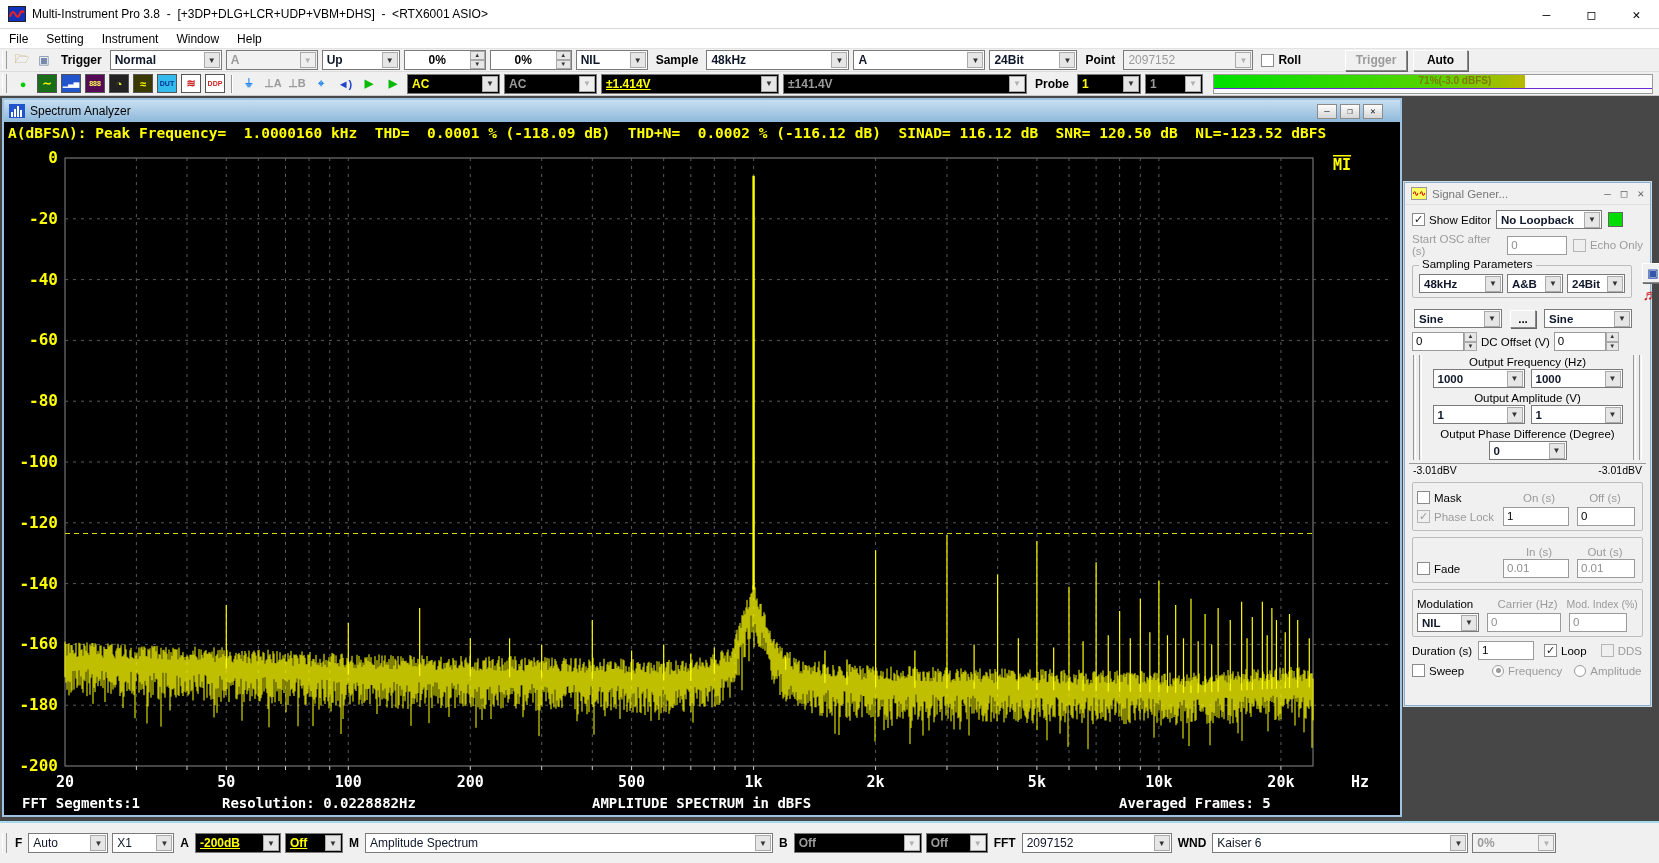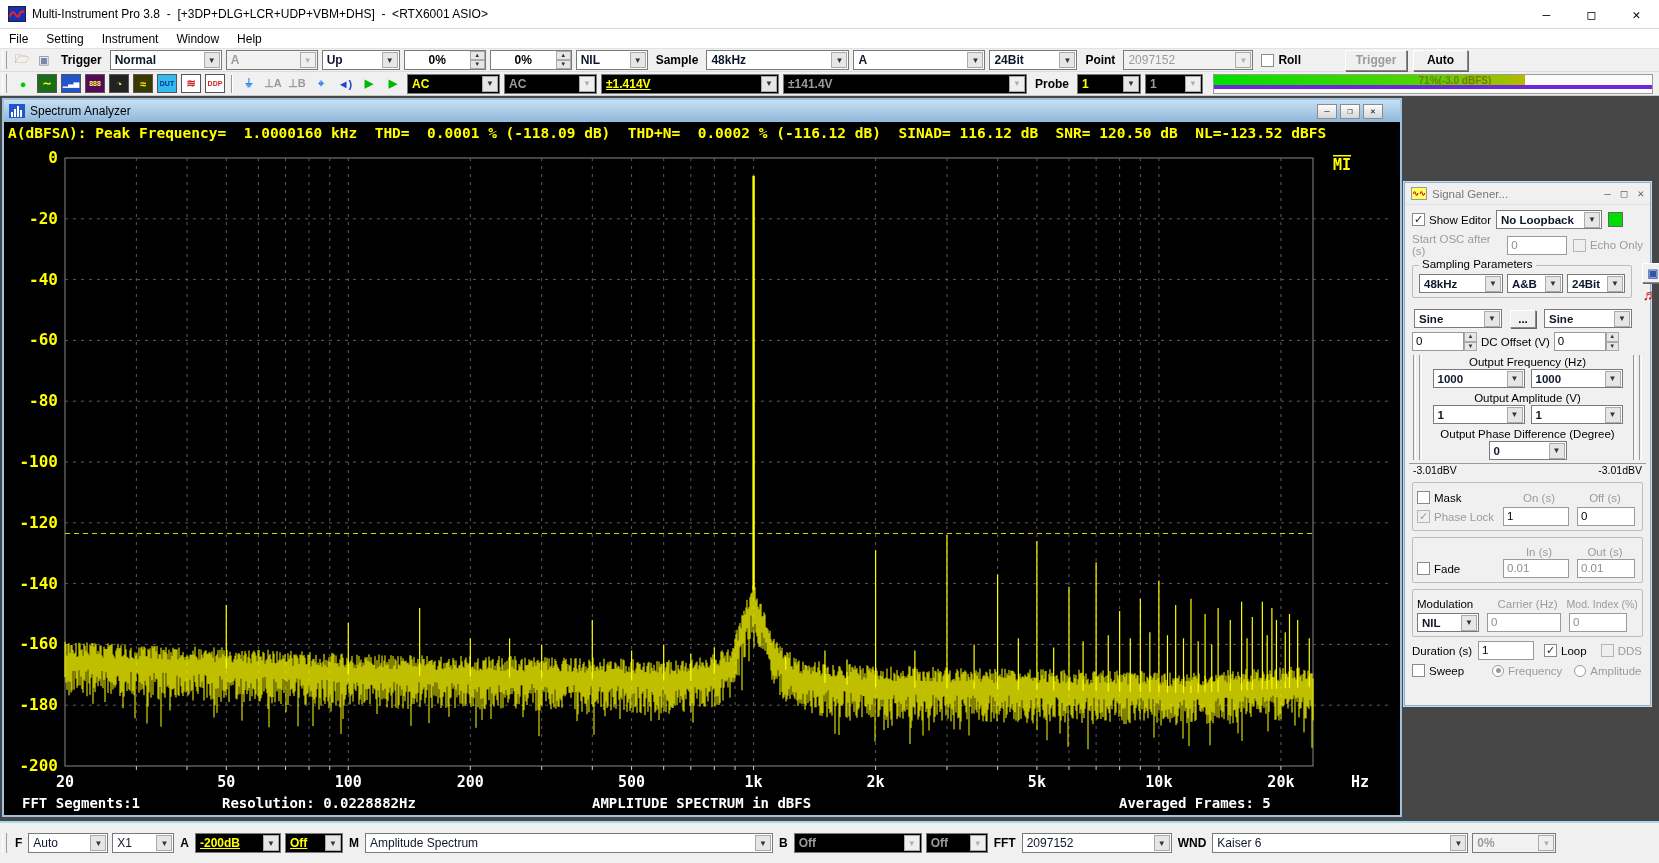--- a/index.html
+++ b/index.html
@@ -48,21 +48,21 @@
 
   .cbrow { display:flex; align-items:center; white-space:nowrap; }
   .cb { width:13px; height:13px; background:#fff; border:1px solid #8a8a8a; display:inline-flex; align-items:center; justify-content:center; font-size:11px; color:#222; margin-right:4px; flex:none;}
   .cb.dis { background:#efefef; color:#999; border-color:#b5b5b5;}
   .radio { width:12px; height:12px; border-radius:50%; background:#fff; border:1px solid #9a9a9a; display:inline-flex; align-items:center; justify-content:center; margin-right:4px; flex:none;}
   .radio .dot { width:5px; height:5px; border-radius:50%; background:#9a9a9a; }
   .dislabel { color:#9b9b9b; }
 
   
   .meter { flex:1; margin:0 6px 0 8px; height:20px; border:1px solid #9a9a9a; background:#fbfbfb; display:flex; flex-direction:column; }
-  .meter .bar { height:14px; position:relative; border-bottom:4px solid #6d28d9;text-decoration:underline;}
+  .meter .bar { height:14px; position:relative; border-bottom:1px solid #6d28d9;text-decoration:underline;}
   .meter .fill { position:absolute; left:0; top:0; bottom:0; background:linear-gradient(90deg,#00e000 0%,#55d400 70%,#b8b800 100%); }
   .meter .mtext { position:absolute; top:0; left:55%; transform:translateX(-50%); font-size:10px; font-weight:bold; color:#7a7a00; line-height:11px; white-space:nowrap;}
   .meter .bar2 { flex:1; background:#fbfbfb; }
 
   
   .mdi { position:relative; height:725px; background:#474747; overflow:hidden; }
 
   
   .spec-win { position:absolute; left:2px; top:2px; width:1400px; height:719px; border:2px solid #9ec3e2; background:#000; }
   .spec-title { height:22px; background:linear-gradient(#c7dff2,#8fb8da); display:flex; align-items:center; padding:0 5px; }

